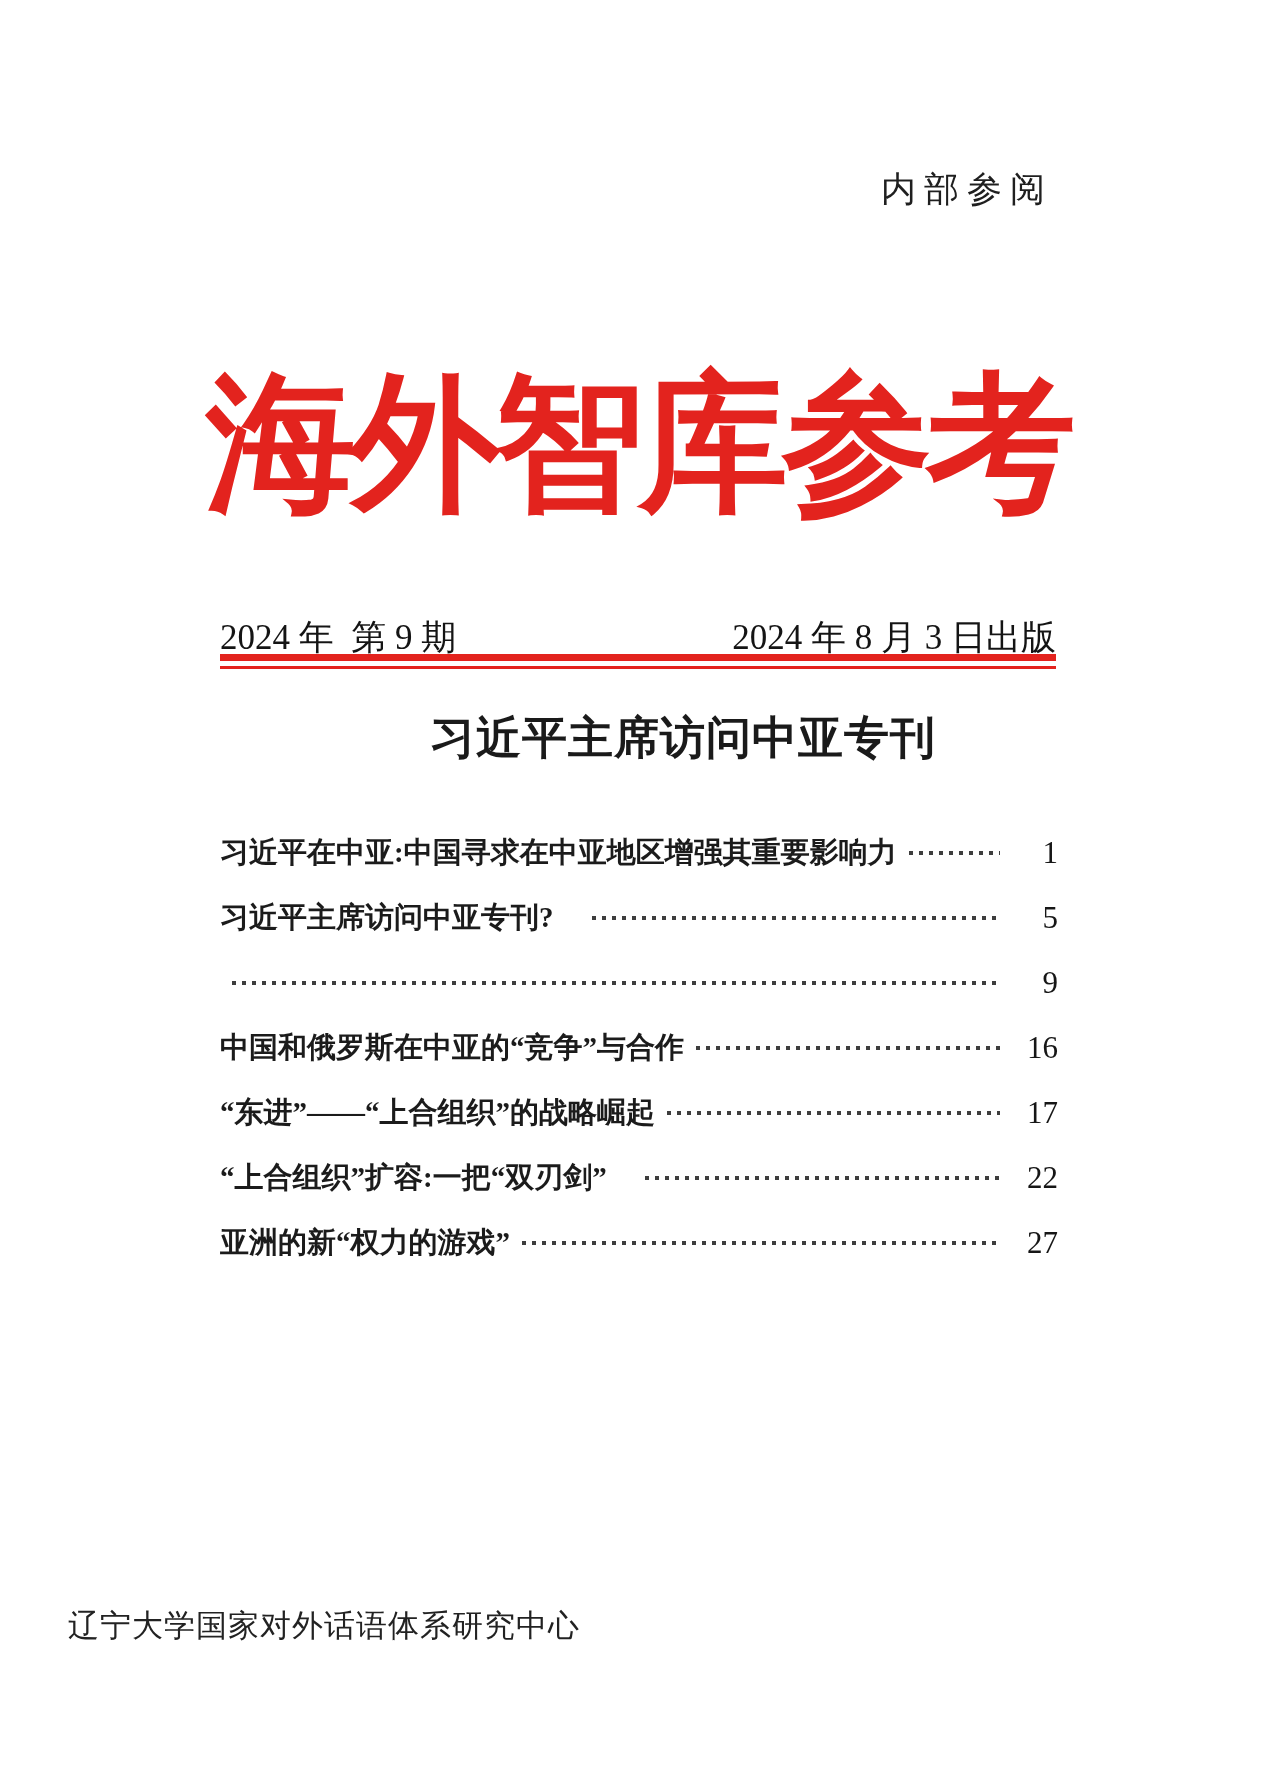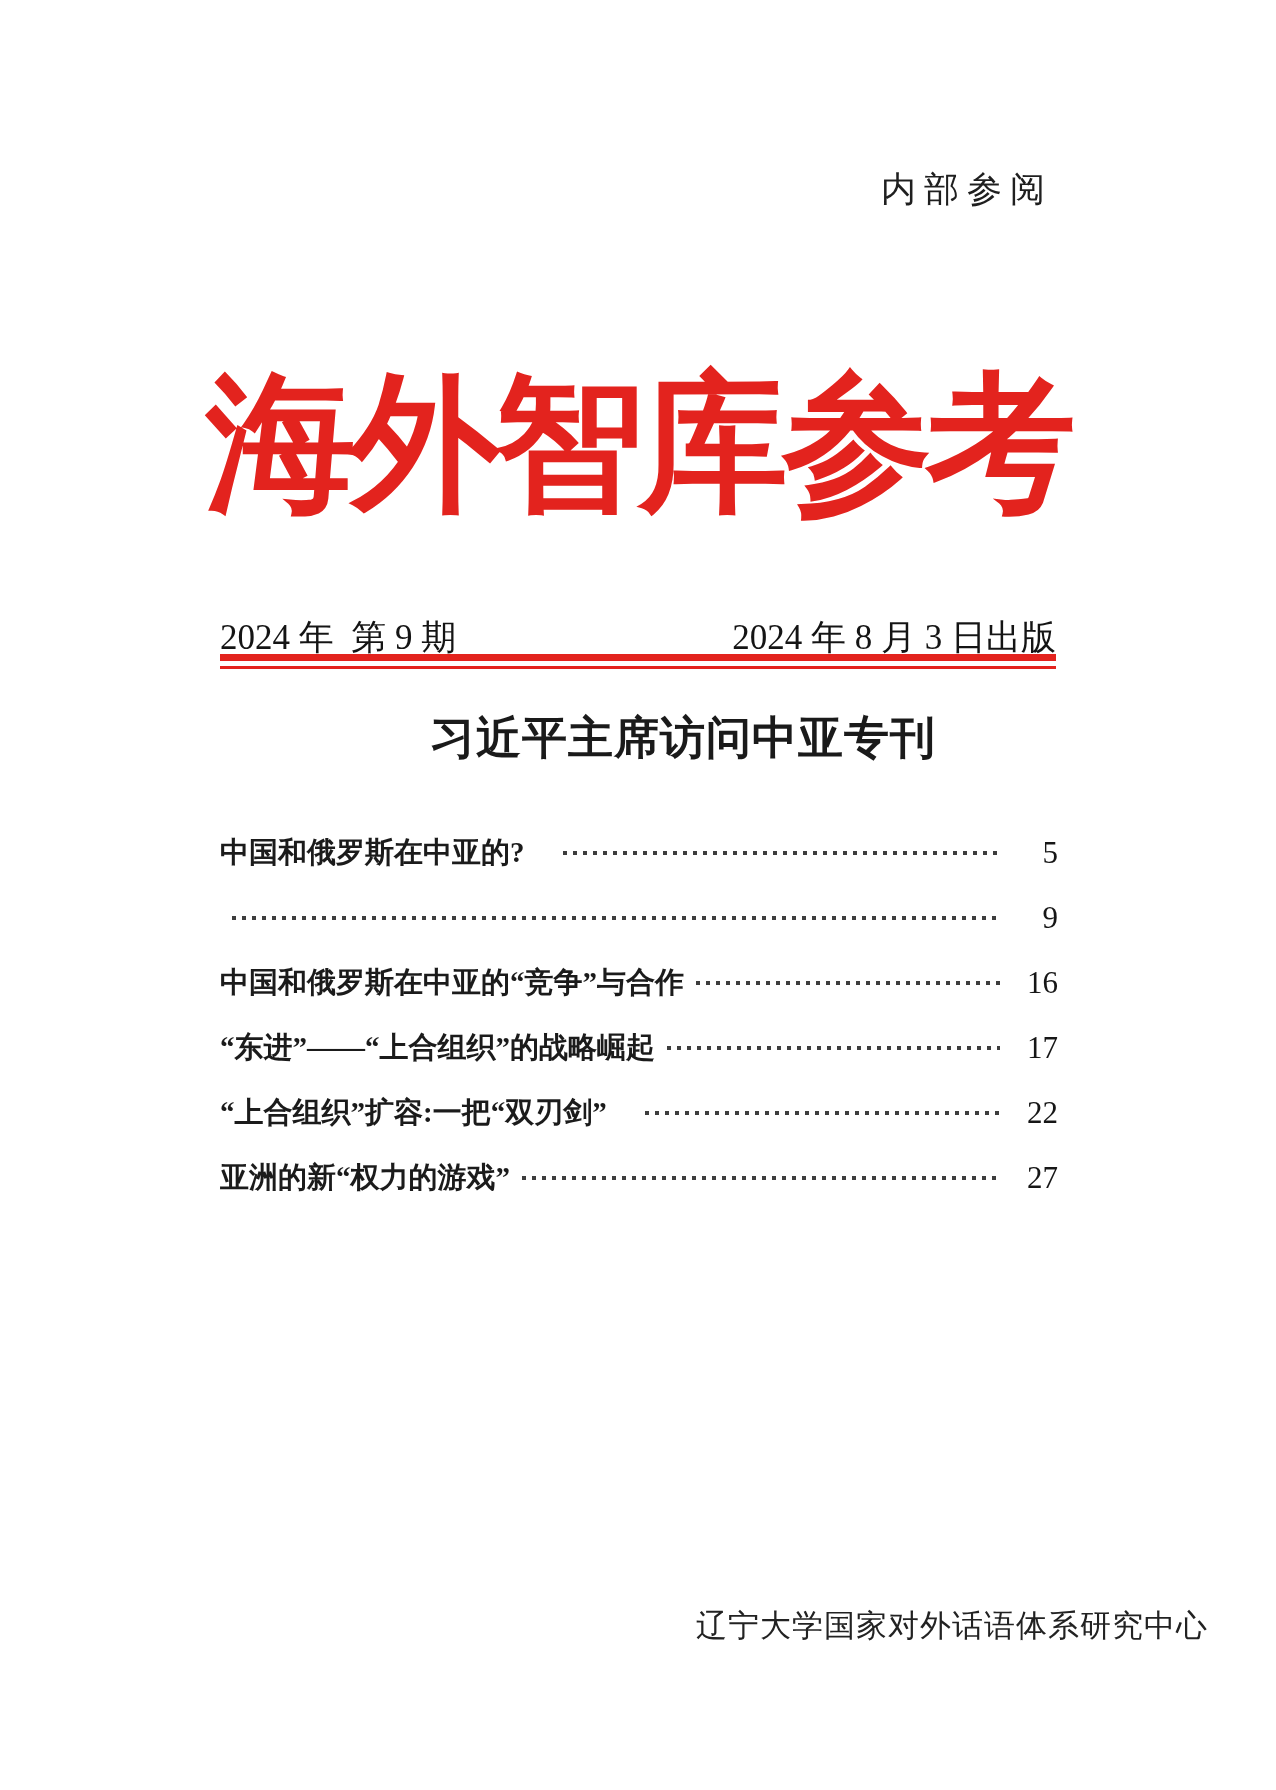--- a/index.html
+++ b/index.html
@@ -129,21 +129,21 @@
     font-size: 31px;
     color: #161616;
   }
 
   
   .publisher {
     position: absolute;
     top: 1605px;
     left: 0;
     width: 100%;
-    text-align: right;
+    text-align: left;
     font-family: "Liberation Sans", sans-serif;
     font-size: 31px;
     letter-spacing: 1px;
     color: #222222;
   }
 </style>
 </head>
 <body>
 
 <div class="page">
@@ -159,22 +159,27 @@
 
   <div class="double-rule">
     <div class="thick"></div>
     <div class="thin"></div>
   </div>
 
   <h2 class="special-title">习近平主席访问中亚专刊</h2>
 
   <div class="toc">
 
+  <div class="toc-row">
+        <span class="toc-title">习近平在中亚:中国寻求在中亚地区增强其重要影响力</span>
+        <span class="toc-leader"></span>
+        <span class="toc-page">1</span>
+      </div>
       <div class="toc-row wide-gap">
-        <span class="toc-title">中国和俄罗斯在中亚的?</span>
+        <span class="toc-title">习近平主席访问中亚专刊?</span>
         <span class="toc-leader"></span>
         <span class="toc-page">5</span>
       </div>
       <div class="toc-row">
         <span class="toc-leader"></span>
         <span class="toc-page">9</span>
       </div>
       <div class="toc-row">
         <span class="toc-title">中国和俄罗斯在中亚的“竞争”与合作</span>
         <span class="toc-leader"></span>

